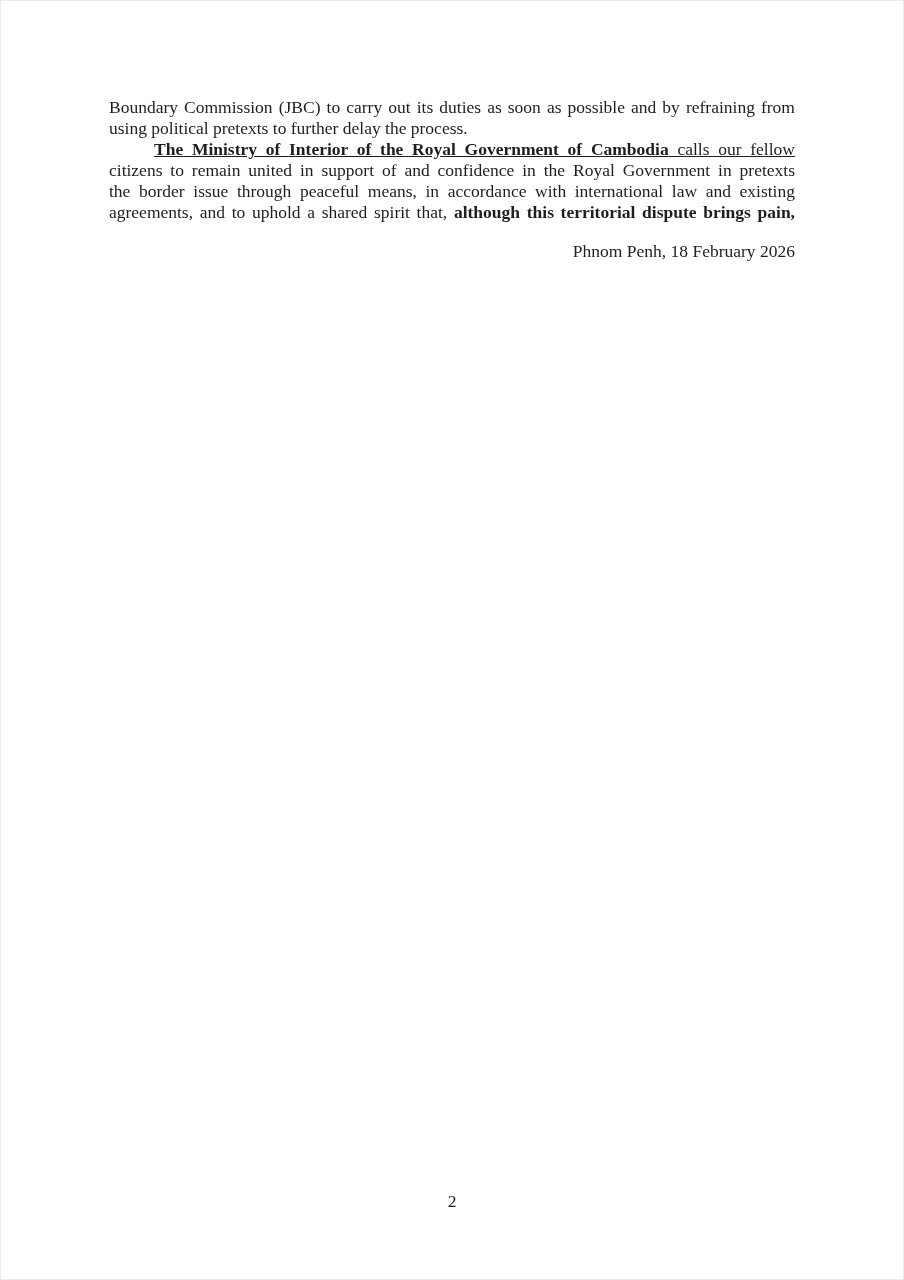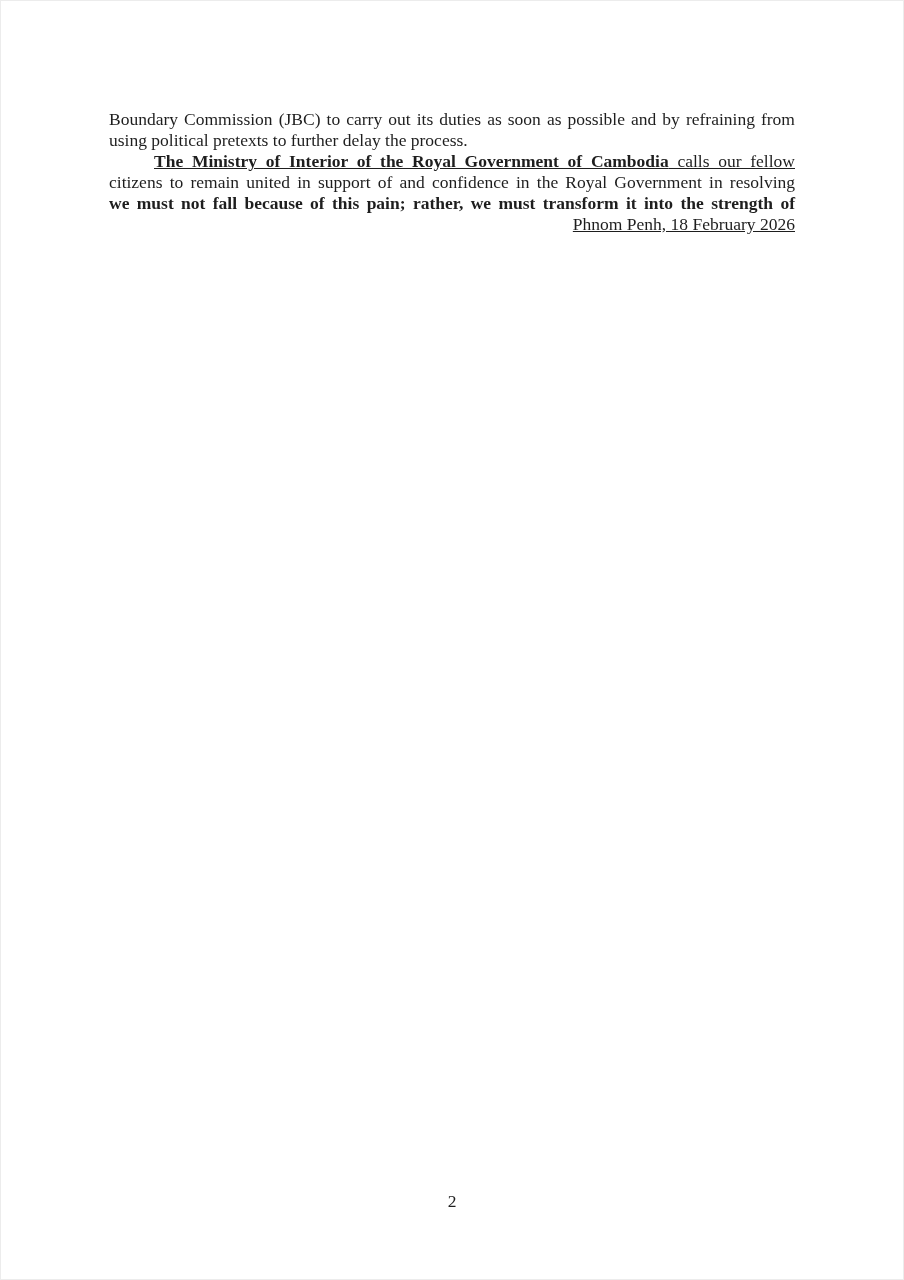--- a/index.html
+++ b/index.html
@@ -13,21 +13,21 @@
     height: 1280px;
     background: #ffffff;
     box-sizing: border-box;
     border: 1px solid #ececec;
     overflow: hidden;
     font-family: "Liberation Serif", "DejaVu Serif", serif;
     color: #1e1e1e;
   }
   .content {
     position: absolute;
-    top: 108px;
+    top: 96px;
     left: 108px;
     width: 686px;
     font-size: 17.5px;
     line-height: 21px;
   }
   .para {
     margin: 0;
   }
   .line {
     text-align: justify;
@@ -39,23 +39,23 @@
     text-align-last: left;
   }
   .line.indent {
     text-indent: 45px;
     text-decoration: underline;
   }
   .bold {
     font-weight: bold;
   }
   .dateline {
+    margin-top: 18px;
     text-align: center;
     text-align-last: right;
-    text-decoration: underline;
   }
   .page-number {
     position: absolute;
     top: 1190px;
     left: 0;
     width: 100%;
     text-align: center;
     font-size: 17.5px;
     line-height: 21px;
   }
@@ -65,20 +65,21 @@
 
 <div class="page">
   <div class="content">
 
   <div class="para">
         <div class="line"><span>Boundary Commission (JBC) to carry out its duties as soon as possible and by refraining from</span></div>
         <div class="line last"><span>using political pretexts to further delay the process.</span></div>
       </div>
       <div class="para">
         <div class="line indent"><span class="bold">The Ministry of Interior of the Royal Government of Cambodia</span><span> calls our fellow</span></div>
-        <div class="line"><span>citizens to remain united in support of and confidence in the Royal Government in resolving</span></div>
-        <div class="line"><span class="bold">we must not fall because of this pain; rather, we must transform it into the strength of</span></div>
+        <div class="line"><span>citizens to remain united in support of and confidence in the Royal Government in pretexts</span></div>
+        <div class="line"><span>the border issue through peaceful means, in accordance with international law and existing</span></div>
+        <div class="line"><span>agreements, and to uphold a shared spirit that, </span><span class="bold">although this territorial dispute brings pain,</span></div>
       </div>
       <div class="dateline">Phnom Penh, 18 February 2026</div>
     </div>
   <div class="content dateline-wrap" style="position:static;"></div>
   <div class="page-number">2</div>
 </div>
 
 </body></html>

